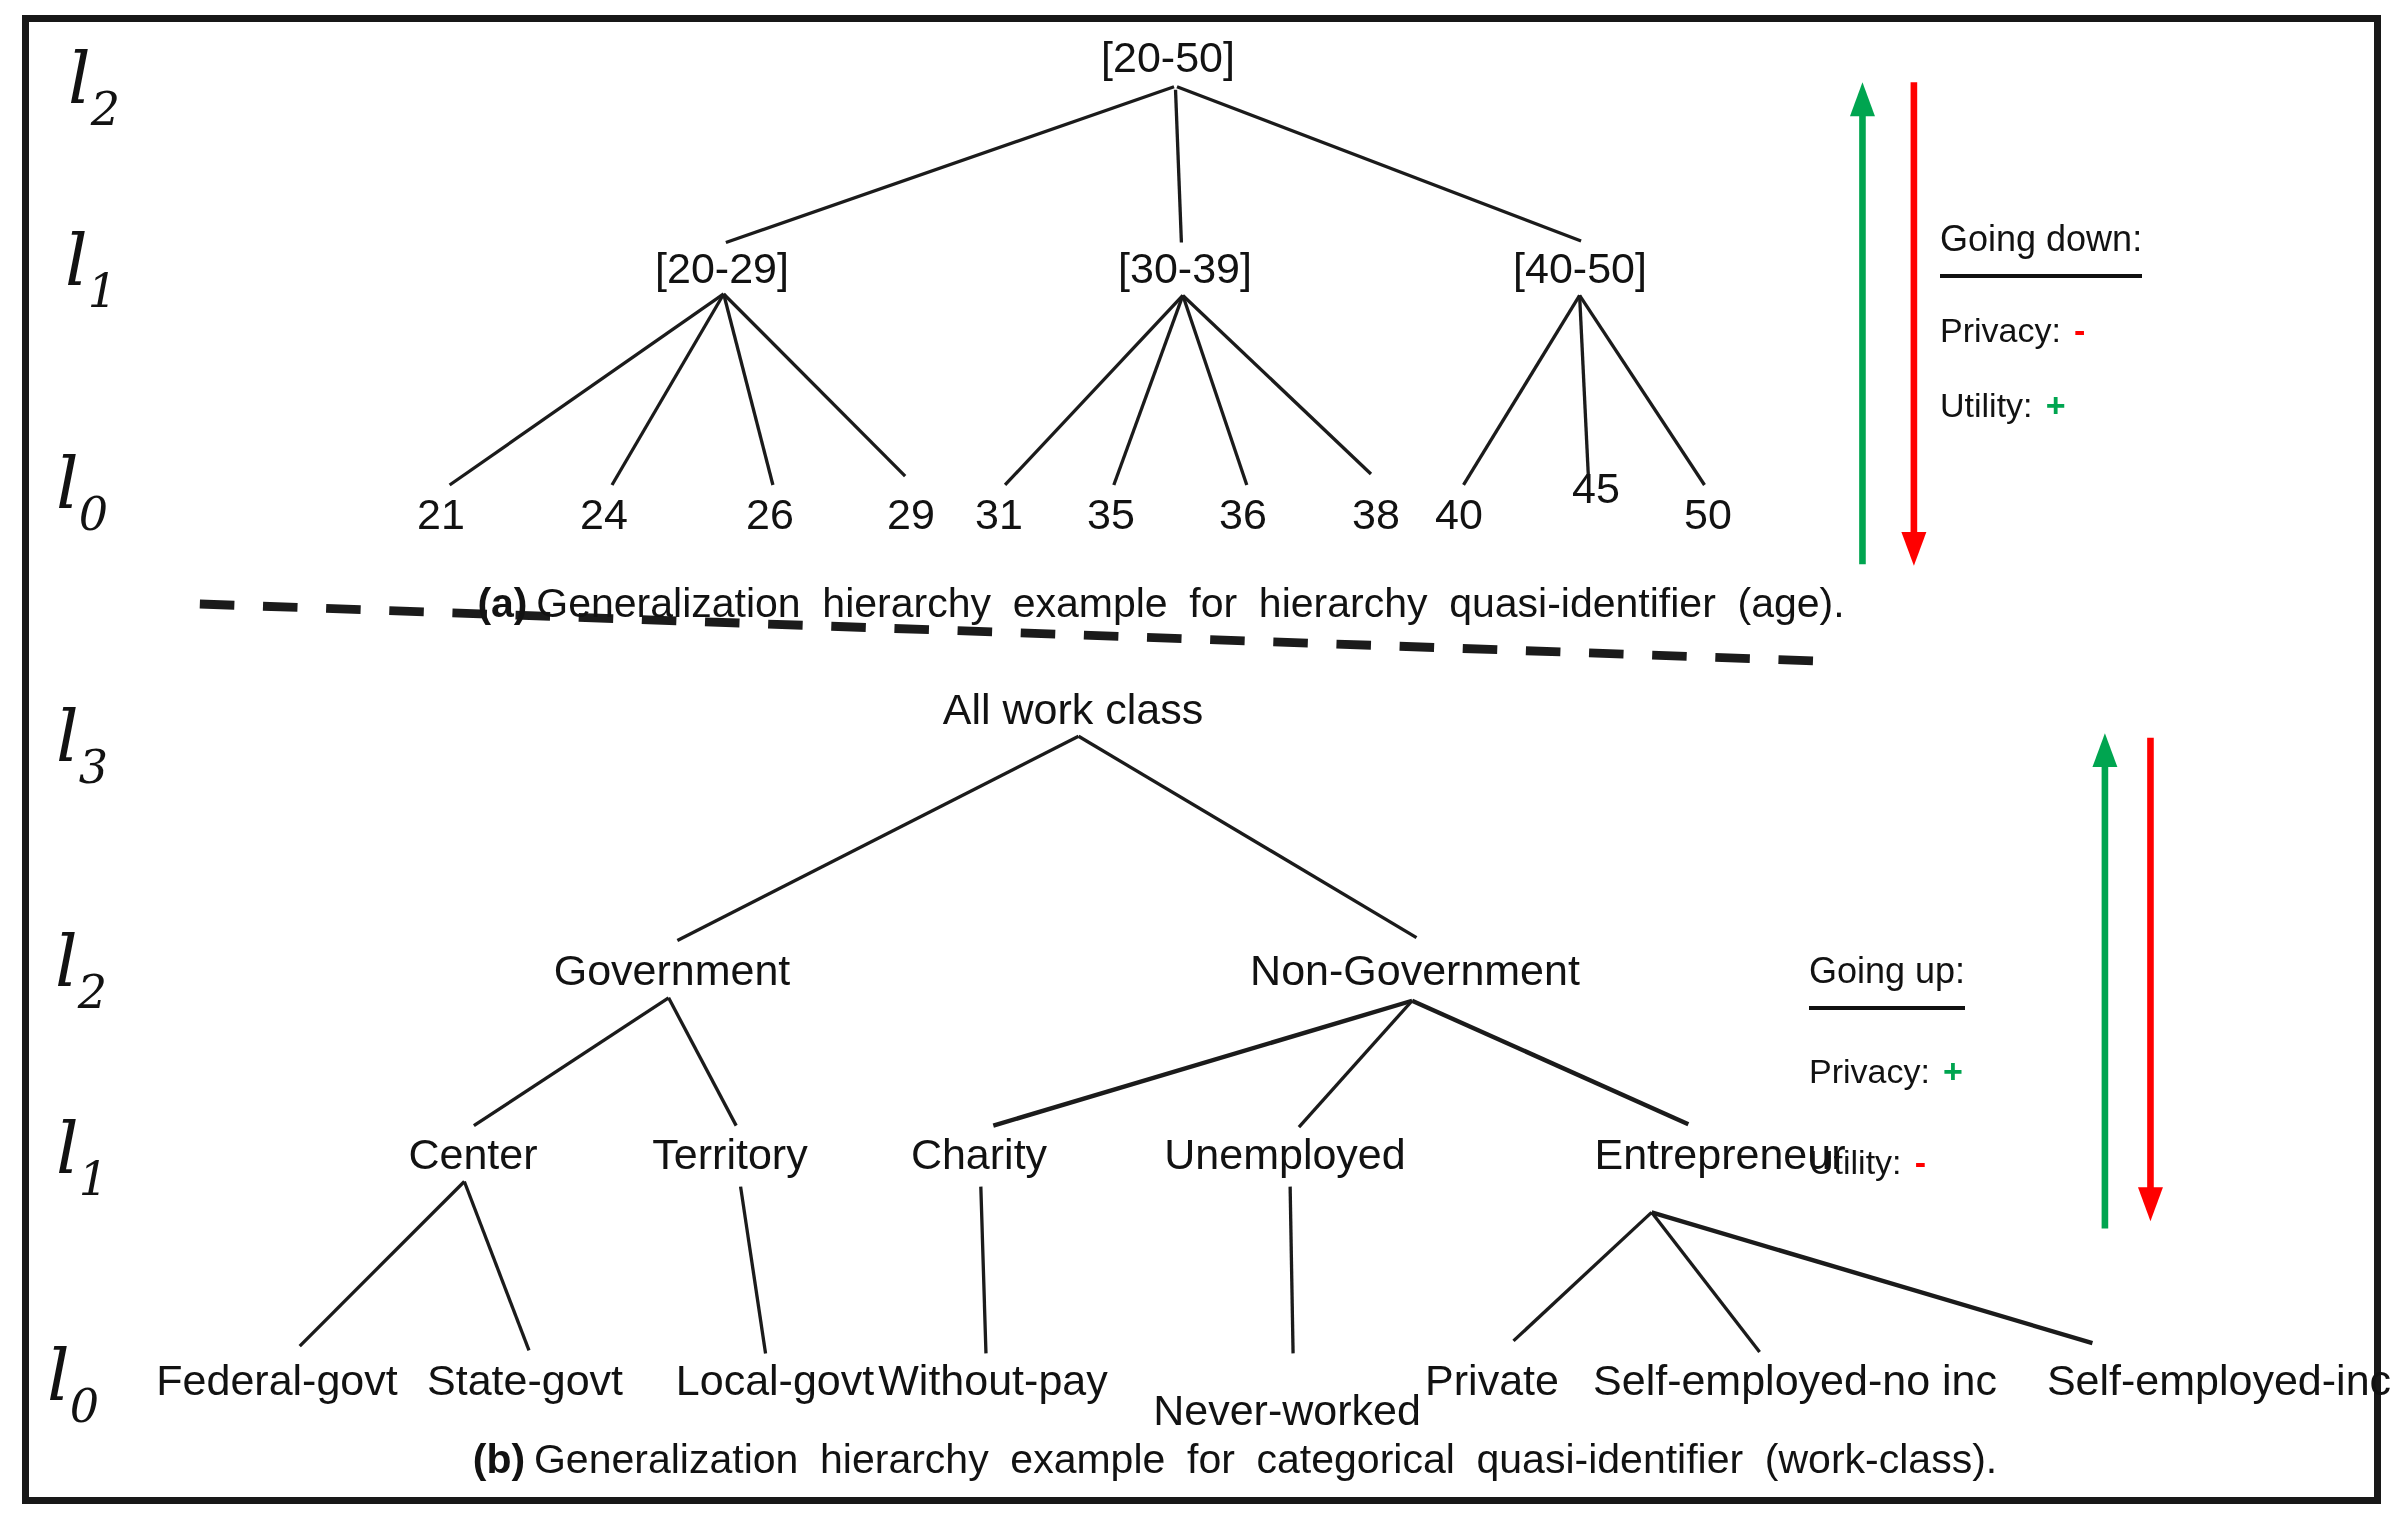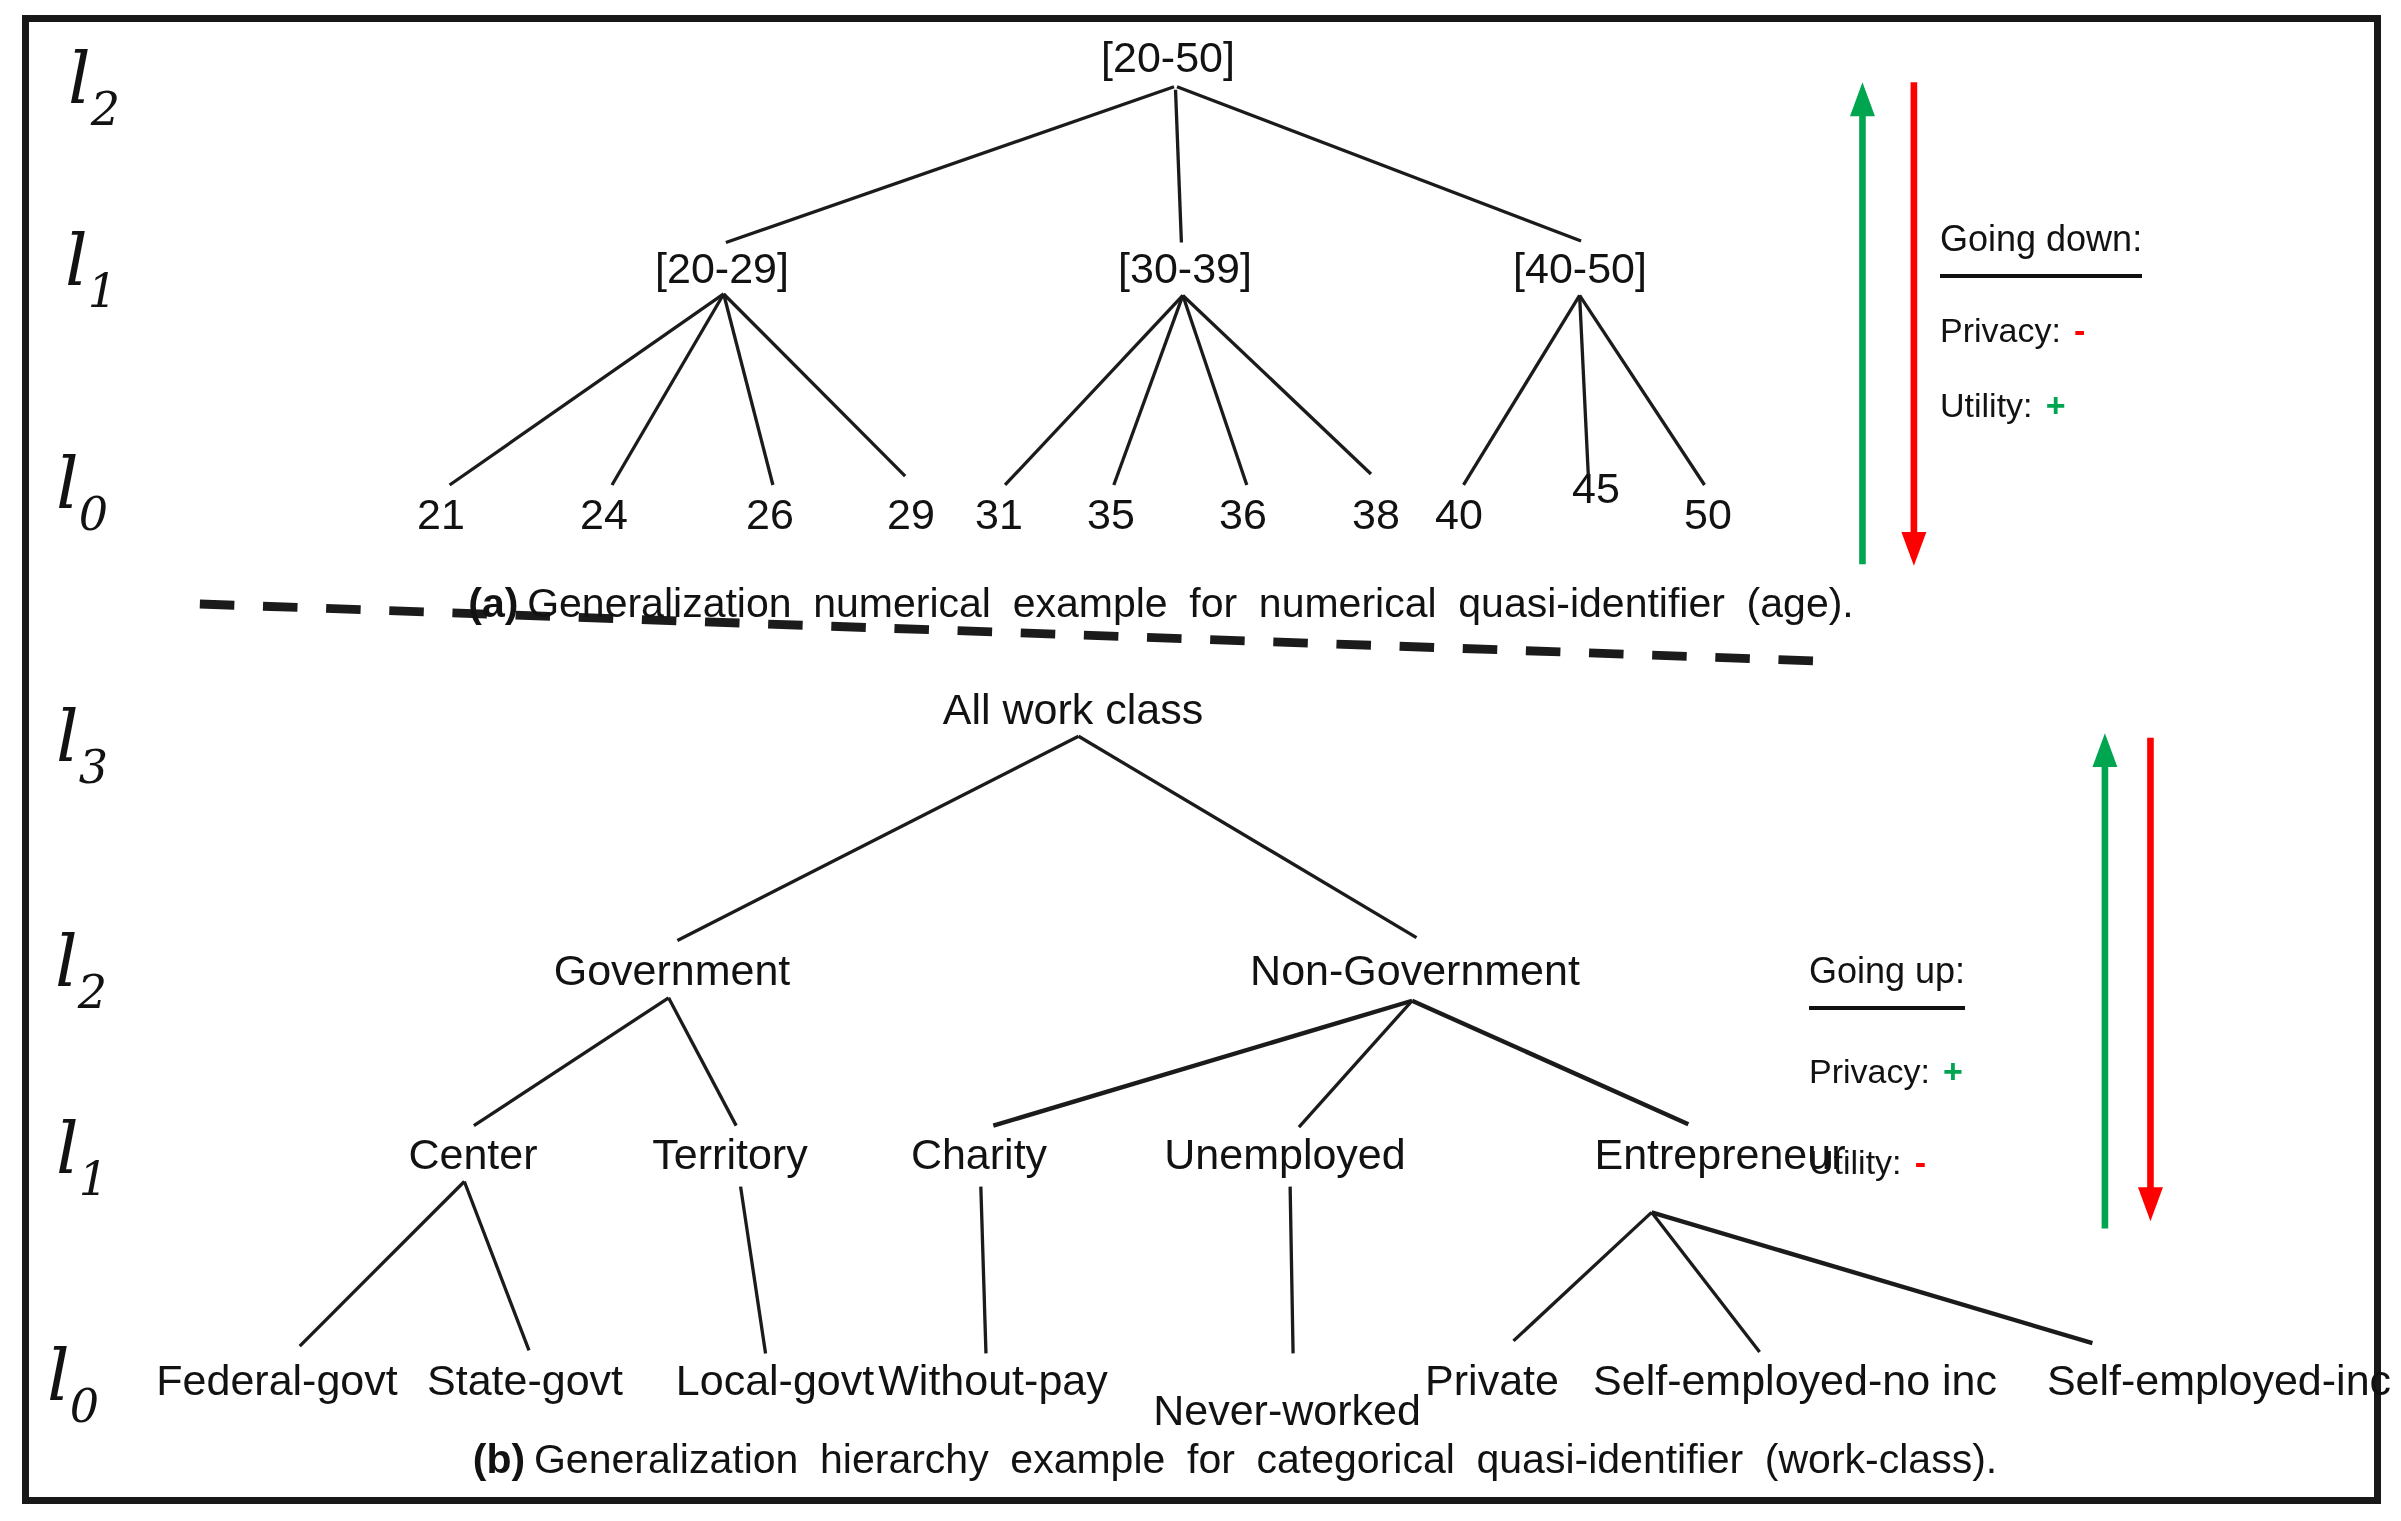--- a/index.html
+++ b/index.html
@@ -122,21 +122,21 @@
       <div class="lvl" style="left: 94px; top: 87px;"><span>l</span><span class="sub">2</span></div>
       <div class="lvl" style="left: 91px; top: 269px;"><span>l</span><span class="sub">1</span></div>
       <div class="lvl" style="left: 82px; top: 492px;"><span>l</span><span class="sub">0</span></div>
       <div class="lvl" style="left: 82px; top: 745px;"><span>l</span><span class="sub">3</span></div>
       <div class="lvl" style="left: 81px; top: 970px;"><span>l</span><span class="sub">2</span></div>
       <div class="lvl" style="left: 82px; top: 1157px;"><span>l</span><span class="sub">1</span></div>
       <div class="lvl" style="left: 73px; top: 1384px;"><span>l</span><span class="sub">0</span></div>
     </div>
 
   <div class="caption" style="left:1161px;top:603px;">
-    <span class="tag">(a)</span><span>Generalization numerical example for numerical quasi-identifier (age).</span>
+    <span class="tag">(a)</span><span>Generalization hierarchy example for hierarchy quasi-identifier (age).</span>
   </div>
 
   <div class="caption" style="left:1235px;top:1459px;">
     <span class="tag">(b)</span><span>Generalization hierarchy example for categorical quasi-identifier (work-class).</span>
   </div>
 
   <div class="ann-title" style="left:1940px;top:220px;">Going down:</div>
   <div class="ann-line" style="left:1940px;top:313px;">
     <span>Privacy:</span><span class="sign c-red">-</span>
   </div>

